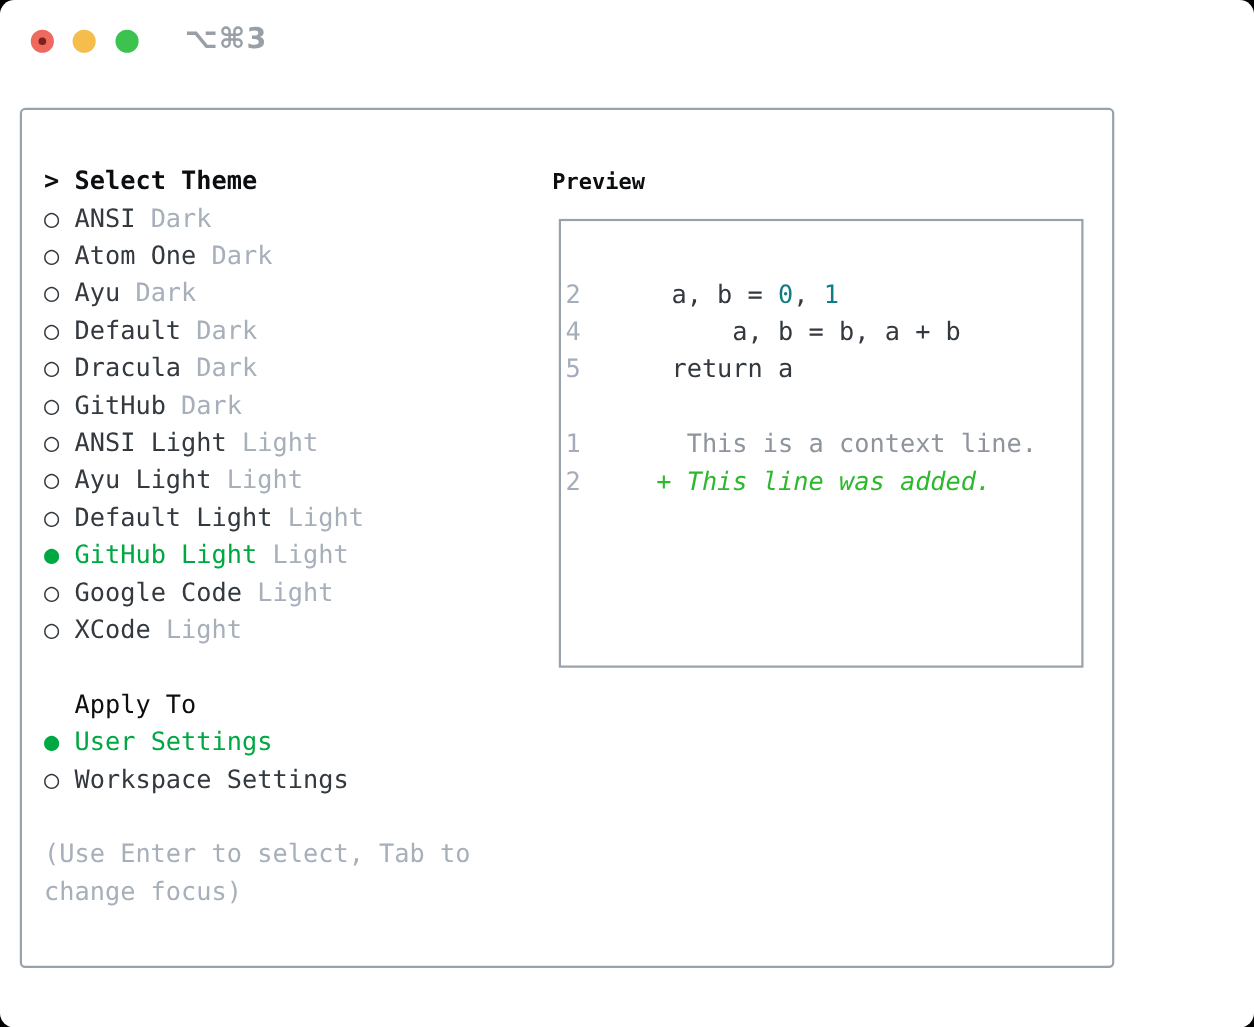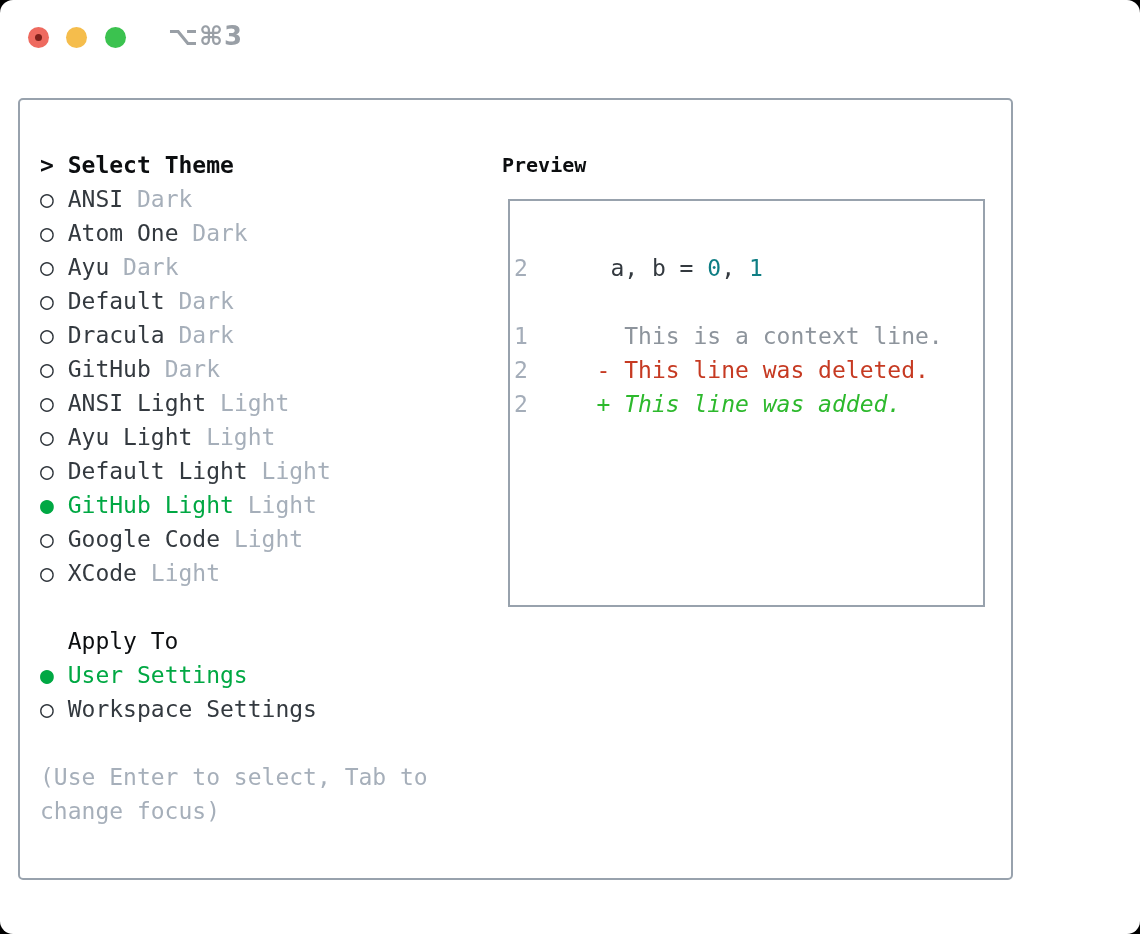--- a/index.html
+++ b/index.html
@@ -71,20 +71,21 @@
   <span class="shortcut">⌥⌘3</span>
 
   <div class="panel">
 
     <div class="left-col"><div class="row"><span class="hdr">&gt; </span><span class="hdr">Select Theme</span></div><div class="row"><span>○ </span><span>ANSI</span><span class="tag"> Dark</span></div><div class="row"><span>○ </span><span>Atom One</span><span class="tag"> Dark</span></div><div class="row"><span>○ </span><span>Ayu</span><span class="tag"> Dark</span></div><div class="row"><span>○ </span><span>Default</span><span class="tag"> Dark</span></div><div class="row"><span>○ </span><span>Dracula</span><span class="tag"> Dark</span></div><div class="row"><span>○ </span><span>GitHub</span><span class="tag"> Dark</span></div><div class="row"><span>○ </span><span>ANSI Light</span><span class="tag"> Light</span></div><div class="row"><span>○ </span><span>Ayu Light</span><span class="tag"> Light</span></div><div class="row"><span>○ </span><span>Default Light</span><span class="tag"> Light</span></div><div class="row"><span class="sel">● </span><span class="sel">GitHub Light</span><span class="tag"> Light</span></div><div class="row"><span>○ </span><span>Google Code</span><span class="tag"> Light</span></div><div class="row"><span>○ </span><span>XCode</span><span class="tag"> Light</span></div><div class="row"></div><div class="row"><span class="subhdr">  Apply To</span></div><div class="row"><span class="sel">● </span><span class="sel">User Settings</span></div><div class="row"><span>○ </span><span>Workspace Settings</span></div><div class="row"></div><div class="row"><span class="hint">(Use Enter to select, Tab to</span></div><div class="row"><span class="hint">change focus)</span></div></div>
 
     <div class="preview-header">Preview</div>
 
     <div class="preview-box">
         <div class="pline"><span class="ln">2</span><span class="tk-code">    a, b = </span><span class="tk-number">0</span><span class="tk-code">, </span><span class="tk-number">1</span></div>
+        <div class="pline"><span class="ln">4</span><span class="tk-code">        a, b = b, a + b</span></div>
+        <div class="pline"><span class="ln">5</span><span class="tk-code">    return a</span></div>
         <div class="pline"><span class="ln"></span></div>
         <div class="pline"><span class="ln">1</span><span class="tk-context">     This is a context line.</span></div>
-        <div class="pline"><span class="ln">2</span><span class="tk-deleted">   - This line was deleted.</span></div>
         <div class="pline"><span class="ln">2</span><span class="tk-added">   + This line was added.</span></div>
       </div>
 
   </div>
 </div>
 
 </body></html>

